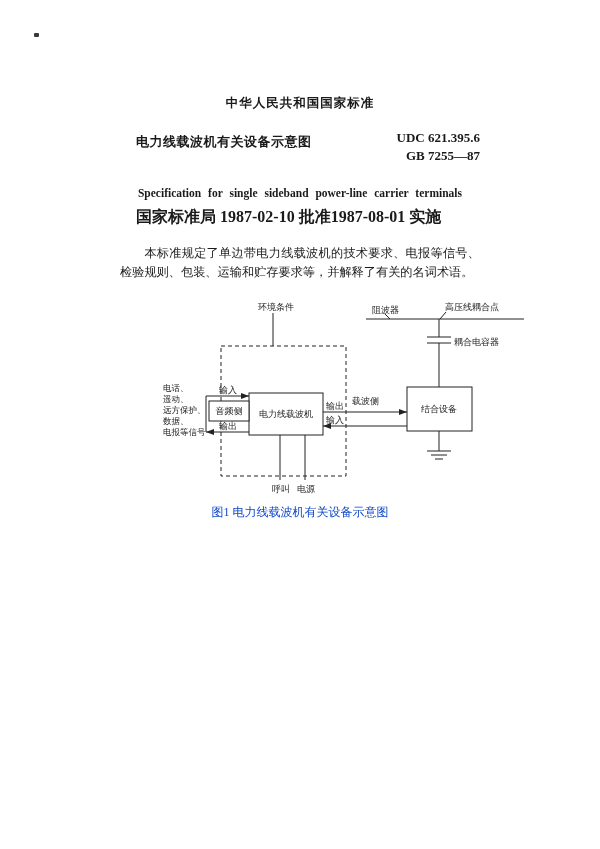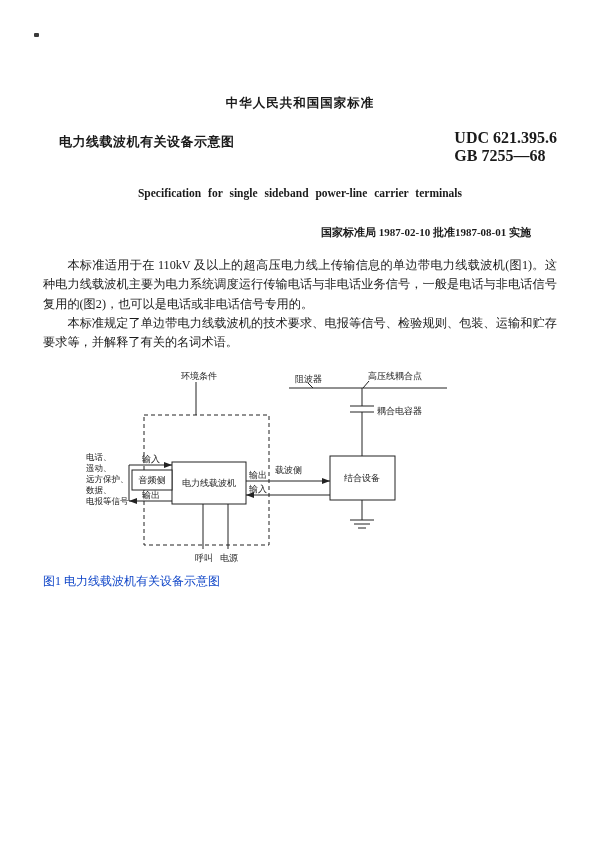--- a/index.html
+++ b/index.html
@@ -1,66 +1,65 @@
 <!DOCTYPE html>
 <html><head>
 <meta charset="utf-8">
 <style>
   * { margin:0; padding:0; box-sizing:border-box; }
   html, body { width:600px; }
   body {
     width:600px; height:849px; background:#ffffff; position:relative; overflow:hidden;
     font-family:"Liberation Serif","DejaVu Serif",serif; color:#1a1a1a;
   }
-  .page { position:absolute; inset:0; padding:0 43px; }
+  .page { position:absolute; inset:0; padding:0 120px; }
   .artifact { position:absolute; left:34px; top:33px; width:5px; height:4px; background:#3a3a3a; border-radius:1px; }
   .header-title { margin-top:95px; text-align:center; font-weight:bold; font-size:12.5px; letter-spacing:1px; }
   .title-row { margin-top:17px; display:flex; justify-content:space-between; padding-left:16px; }
   .title-cn { font-weight:bold; font-size:13px; margin-top:4px; letter-spacing:0.5px; }
-  .codes { text-align:left; font-weight:bold; font-size:16px; line-height:18px; }
+  .codes { text-align:right; font-weight:bold; font-size:13px; line-height:18px; }
   .title-en { margin-top:22px; text-align:center; font-weight:bold; font-size:11.5px; word-spacing:4px; }
-  .approve-row { margin-top:26px; display:flex; justify-content:flex-end; font-weight:bold; font-size:11px; padding-left:16px; padding-right:26px; }
+  .approve-row { margin-top:8px; display:flex; justify-content:flex-start; font-weight:bold; font-size:16px; padding-left:16px; padding-right:26px; }
   .body-text { margin-top:16px; font-size:12.2px; line-height:19.3px; text-align:justify; }
   .body-text p { text-indent:2em; }
   .figure { margin-top:16px; margin-left:16px; }
   .figure svg { display:block; }
   svg line { stroke:#222; stroke-width:1; }
   svg .box { fill:none; stroke:#222; stroke-width:1; }
   svg .wbox { fill:#ffffff; stroke:#222; stroke-width:1; }
   svg .dashed { fill:none; stroke:#222; stroke-width:1; stroke-dasharray:4 3; }
   svg text { font-size:9px; fill:#1a1a1a; font-family:"Liberation Serif","DejaVu Serif",serif; }
   svg text.small { font-size:8.5px; }
   svg polygon { fill:#222; stroke:none; }
-  .caption { font-size:12px; color:#1046c8; margin-top:5px; }
+  .caption { text-align:center; font-size:12px; color:#1046c8; margin-top:5px; }
 </style>
 </head>
 <body>
 
 <div class="page">
   <div class="artifact"></div>
 
   <div class="header-title">中华人民共和国国家标准</div>
 
   <div class="title-row">
     <div class="title-cn">电力线载波机有关设备示意图</div>
     <div class="codes">
       <div>UDC 621.395.6</div>
-      <div>GB 7255—68</div>
+      <div>GB 7255—87</div>
     </div>
   </div>
 
   <div class="title-en">Specification for single sideband power-line carrier terminals</div>
 
   <div class="approve-row">
     <div>国家标准局 1987-02-10 批准</div>
     <div>1987-08-01 实施</div>
   </div>
 
   <div class="body-text">
-    <p>本标准适用于在 110kV 及以上的超高压电力线上传输信息的单边带电力线载波机(图1)。这种电力线载波机主要为电力系统调度运行传输电话与非电话业务信号，一般是电话与非电话信号复用的(图2)，也可以是电话或非电话信号专用的。</p>
     <p>本标准规定了单边带电力线载波机的技术要求、电报等信号、检验规则、包装、运输和贮存要求等，并解释了有关的名词术语。</p>
   </div>
 
   <div class="figure">
     <svg width="420" height="200" viewBox="0 0 420 200">
 
       <text x="122" y="11">环境条件</text>
       <line x1="137" y1="14" x2="137" y2="47"></line>
 
       <rect x="85" y="47" width="125" height="130" class="dashed"></rect>

